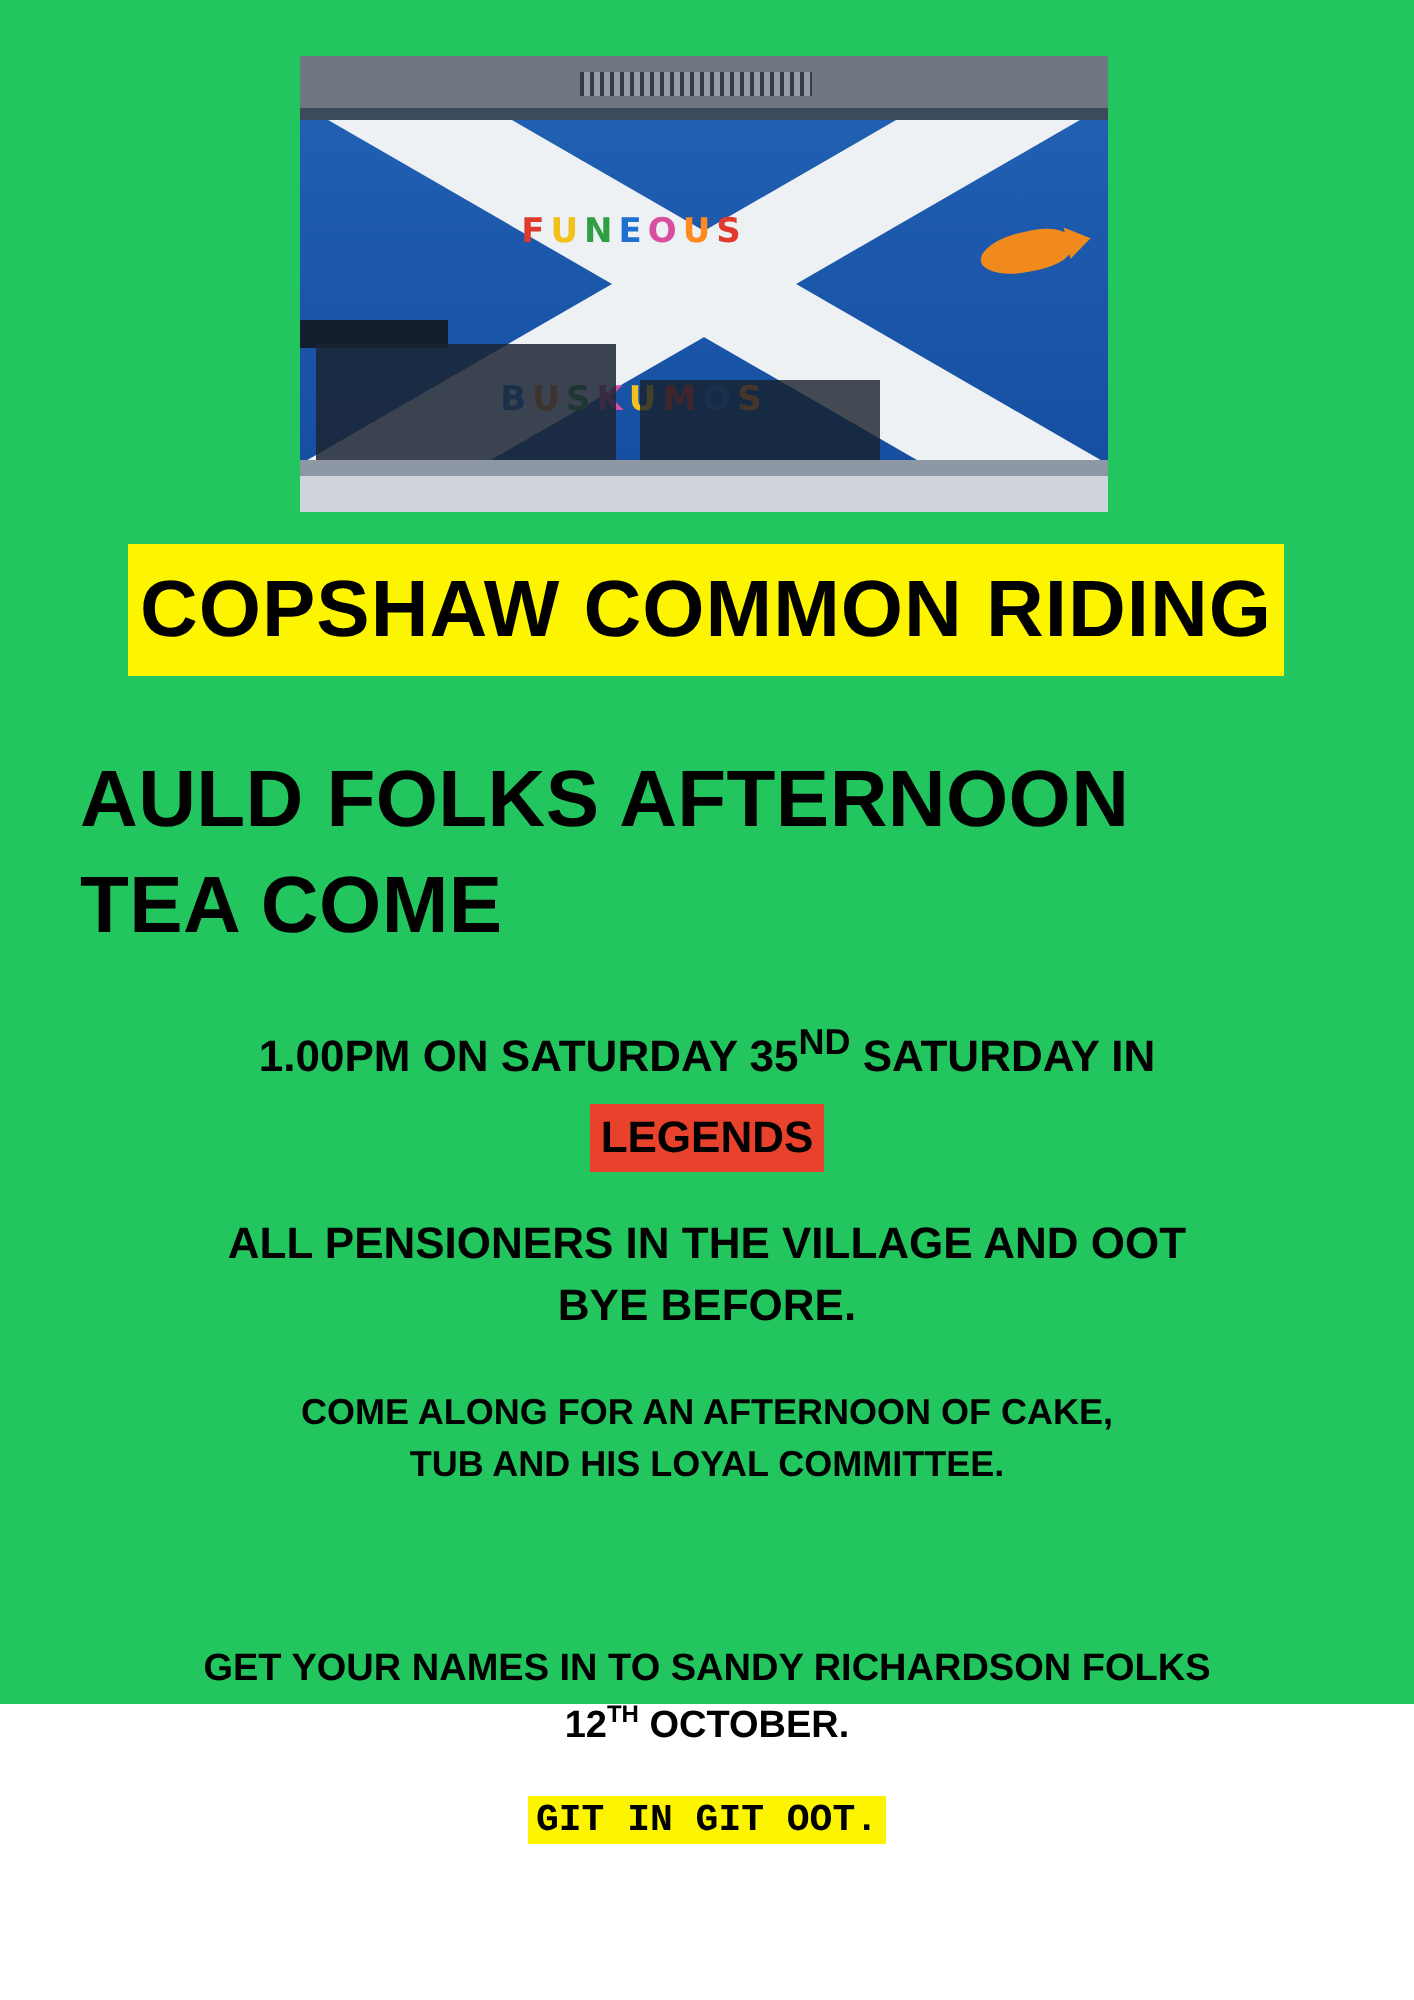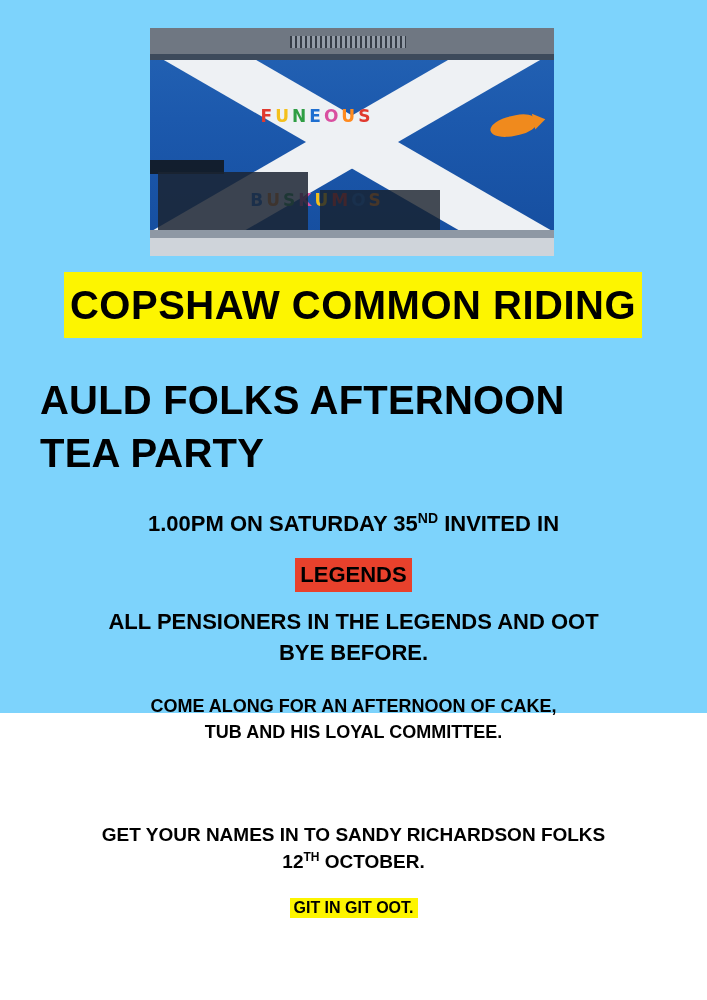--- a/index.html
+++ b/index.html
@@ -10,22 +10,22 @@
   body {
     width: 707px;
     height: 1000px;
     font-family: "Liberation Sans", sans-serif;
     color: #000000;
     overflow: hidden;
   }
   .poster {
     position: relative;
     width: 707px;
-    height: 713px;
-    background: #7dd3fc;
+    height: 852px;
+    background: #22c55e;
     box-sizing: border-box;
   }
 
   
   .photo-wrap {
     position: absolute;
     left: 150px;
     top: 28px;
     width: 404px;
     height: 228px;
@@ -197,28 +197,28 @@
     position: absolute;
     left: 40px;
     top: 508px;
     width: 627px;
     text-align: center;
     font-size: 22px;
     font-weight: bold;
     line-height: 1.45;
   }
   .when sup {
-    font-size: 14px;
+    font-size: 18px;
     vertical-align: super;
   }
   .venue-hl {
     background: #e8412c;
     padding: 1px 5px;
     display: inline-block;
-    margin-top: 18px;
+    margin-top: 8px;
   }
 
   .para {
     position: absolute;
     left: 40px;
     width: 627px;
     text-align: center;
     font-weight: bold;
     line-height: 1.42;
   }
@@ -229,24 +229,25 @@
 
   .footer {
     position: absolute;
     left: 40px;
     top: 898px;
     width: 627px;
     text-align: center;
   }
   .footer .hl {
     background: #fdf500;
-    font-size: 16px;
+    font-size: 19px;
     font-weight: bold;
     padding: 1px 4px;
     display: inline-block;
+    font-family: Liberation Mono, monospace;
   }
 </style>
 </head>
 <body>
 
 <div class="poster">
 
   <div class="photo-wrap">
     <div class="photo">
       <div class="flag-blue"></div>
@@ -271,30 +272,30 @@
       <div class="photo-bottom-band"></div>
     </div>
   </div>
 
   <div class="title-band">
     <span class="hl">COPSHAW COMMON RIDING</span>
   </div>
 
   <div class="headline">
     <div>AULD FOLKS AFTERNOON</div>
-    <div>TEA PARTY</div>
+    <div>TEA COME</div>
   </div>
 
   <div class="when">
-    <div><span>1.00PM ON SATURDAY 35</span><sup>ND</sup><span> INVITED IN</span></div>
+    <div><span>1.00PM ON SATURDAY 35</span><sup>ND</sup><span> SATURDAY IN</span></div>
     <div><span class="venue-hl">LEGENDS</span></div>
   </div>
 
   <div class="para p1">
-    <div>ALL PENSIONERS IN THE LEGENDS AND OOT</div>
+    <div>ALL PENSIONERS IN THE VILLAGE AND OOT</div>
     <div>BYE BEFORE.</div>
   </div>
 
   <div class="para p2">
     <div>COME ALONG FOR AN AFTERNOON OF CAKE,</div>
     <div>TUB AND HIS LOYAL COMMITTEE.</div>
   </div>
 
   <div class="para p3">
     <div>GET YOUR NAMES IN TO SANDY RICHARDSON FOLKS</div>

